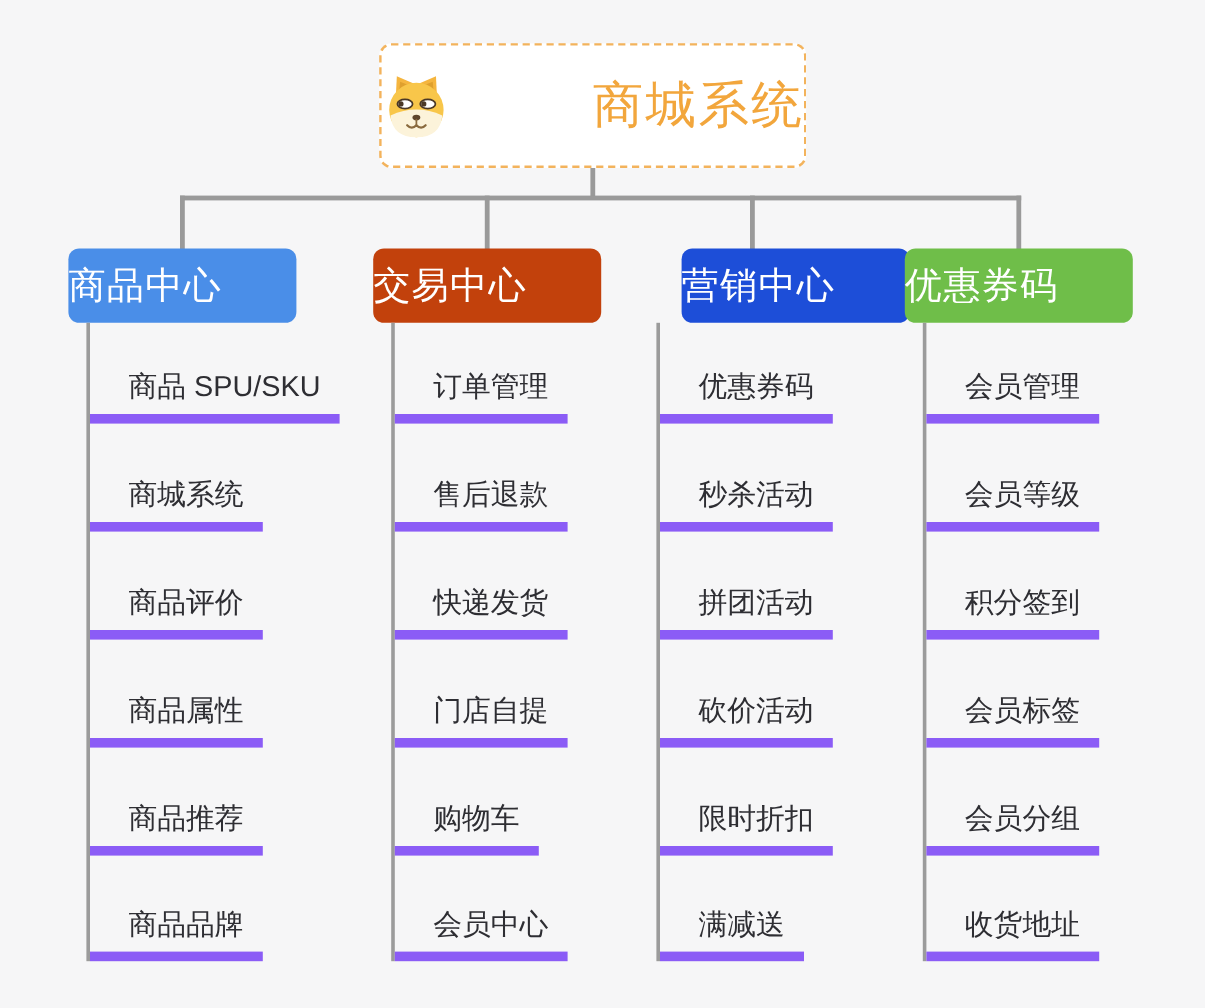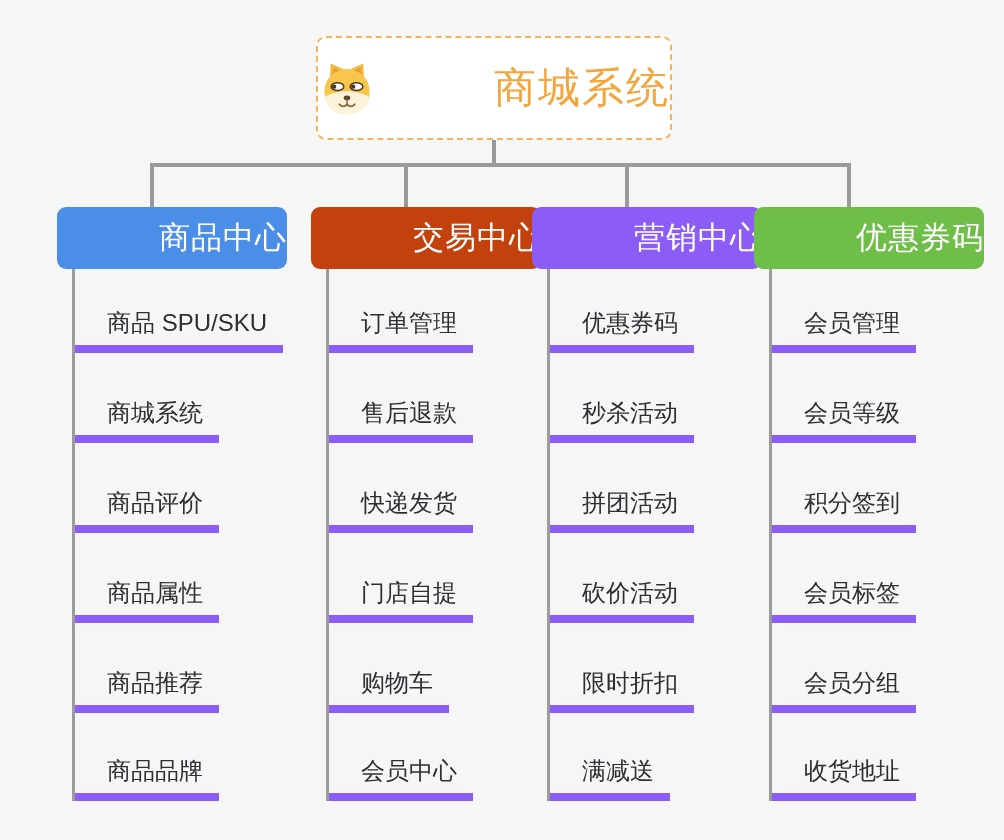--- a/index.html
+++ b/index.html
@@ -41,25 +41,25 @@
   .conn-drop   { top: 163px; width: 4px; height: 46px; }
   .conn-drop-1 { left: 150px; }
   .conn-drop-2 { left: 404px; }
   .conn-drop-3 { left: 625px; }
   .conn-drop-4 { left: 847px; }
 
   
   .branch-node {
     position: absolute;
     top: 207px;
-    width: 230px; height: 62px;
+    width: 190px; height: 62px;
     border-radius: 9px;
     display: flex;
     align-items: center;
-    justify-content: flex-end;
+    justify-content: flex-start;
     cursor: default;
   }
   .branch-node-1 { left: 57px;  }
   .branch-node-2 { left: 311px; }
   .branch-node-3 { left: 532px; }
   .branch-node-4 { left: 754px; }
   .branch-label {
     color: #ffffff;
     font-size: 31px;
     letter-spacing: 1px;
@@ -127,21 +127,21 @@
   <div class="conn conn-drop conn-drop-2"></div>
   <div class="conn conn-drop conn-drop-3"></div>
   <div class="conn conn-drop conn-drop-4"></div>
 
   <div class="branch-node branch-node-1" style="background-color: rgb(74, 142, 232);">
     <span class="branch-label">商品中心</span>
   </div>
   <div class="branch-node branch-node-2" style="background-color: #c2410c;">
     <span class="branch-label">交易中心</span>
   </div>
-  <div class="branch-node branch-node-3" style="background-color: #8b5cf6;">
+  <div class="branch-node branch-node-3" style="background-color: #1d4ed8; margin-left: 36px;">
     <span class="branch-label">营销中心</span>
   </div>
   <div class="branch-node branch-node-4" style="background-color: rgb(111, 190, 73);">
     <span class="branch-label">优惠券码</span>
   </div>
 
   <div class="leaf-column leaf-column-1">
     <div class="leaf-node leaf-row-0">商品 SPU/SKU</div>
     <div class="leaf-node leaf-row-1">商城系统</div>
     <div class="leaf-node leaf-row-2">商品评价</div>

